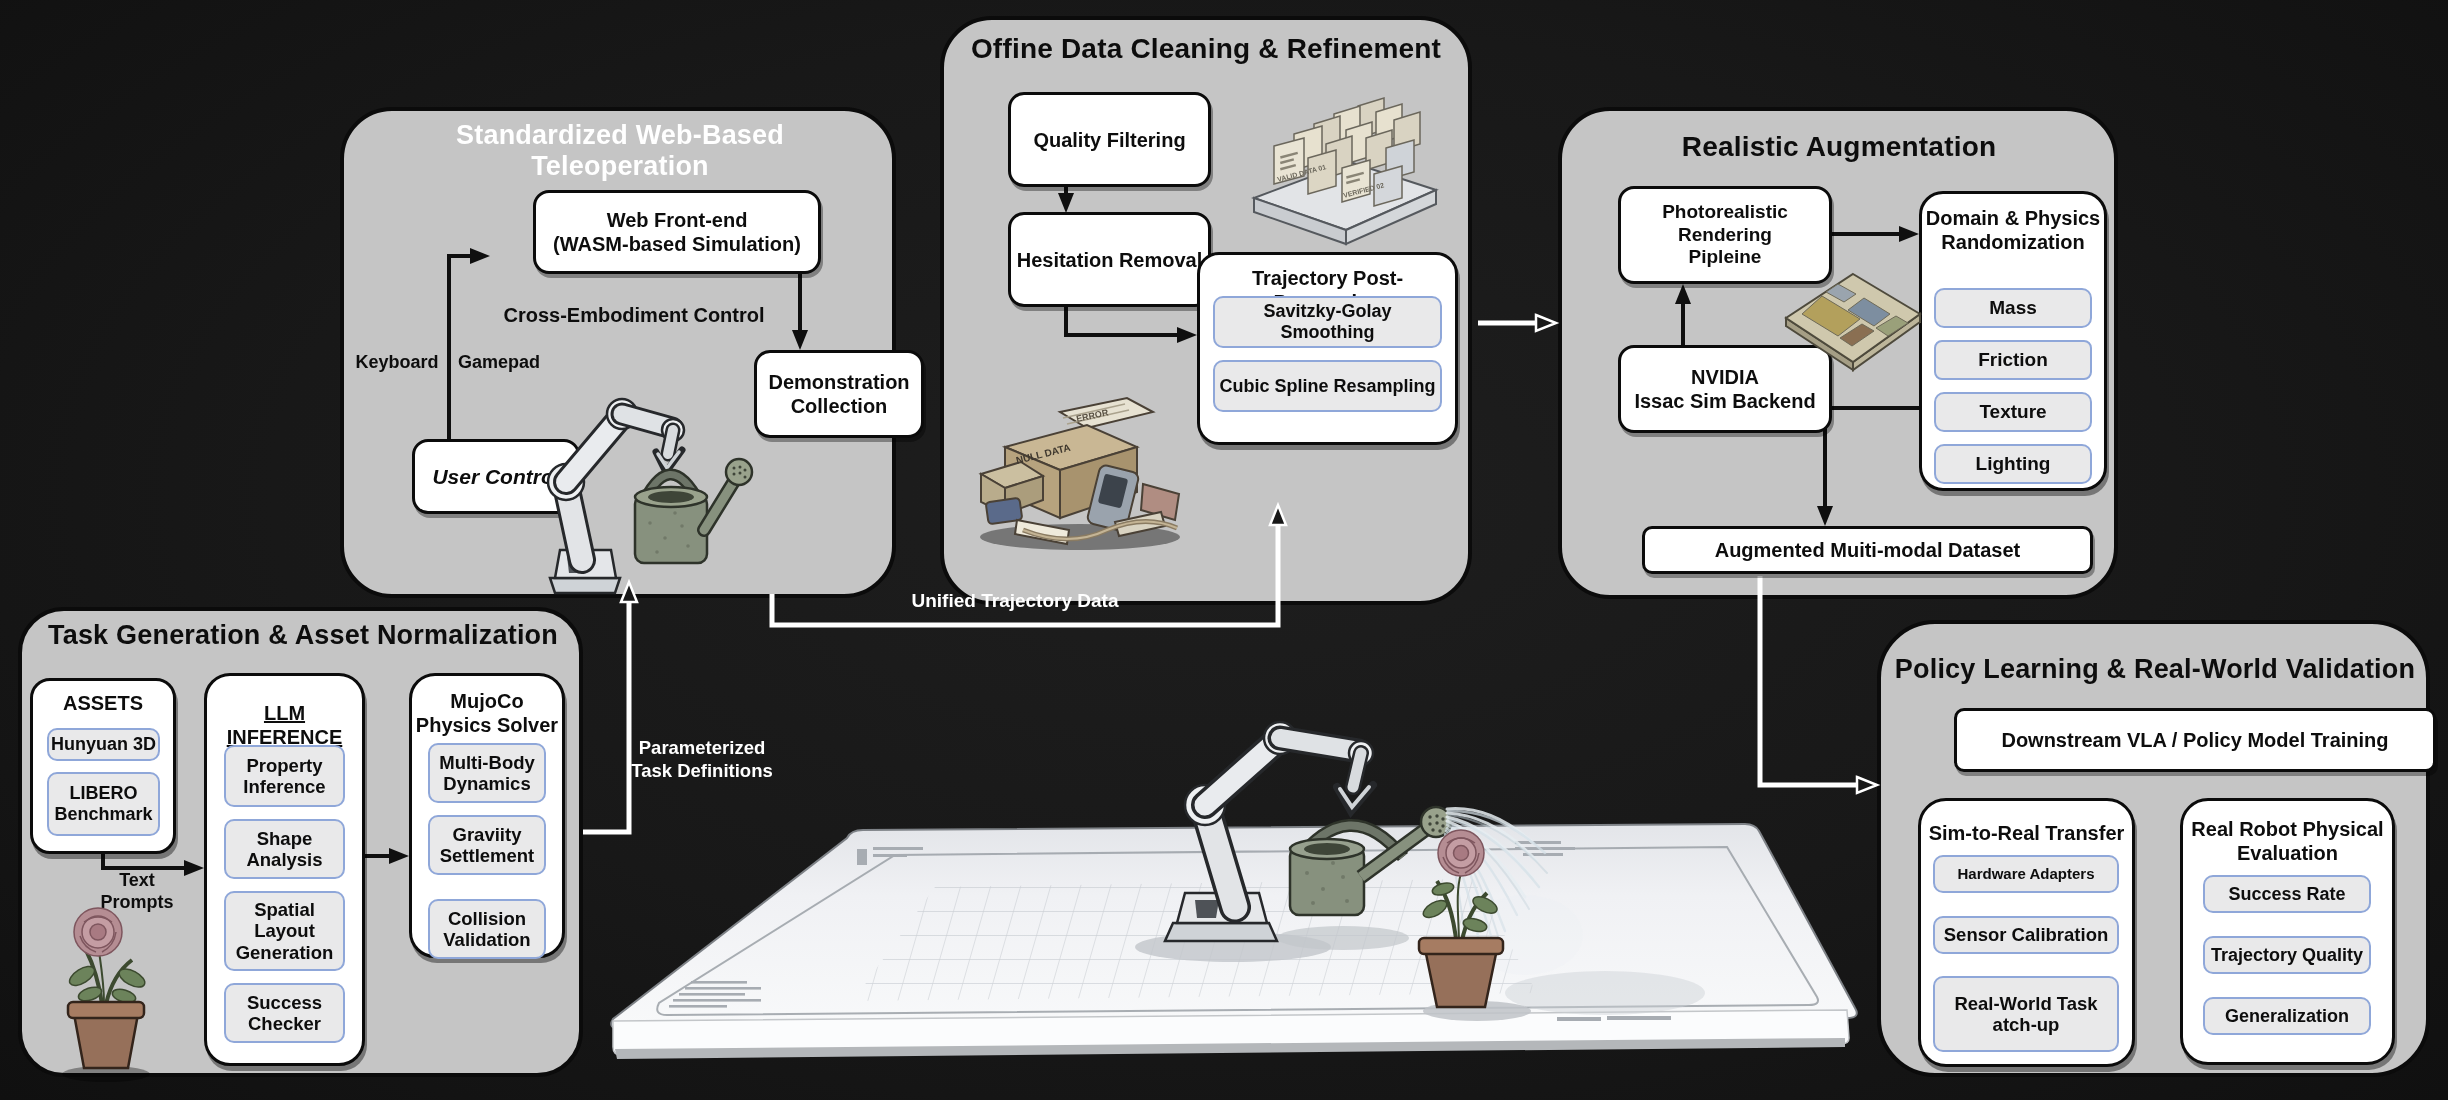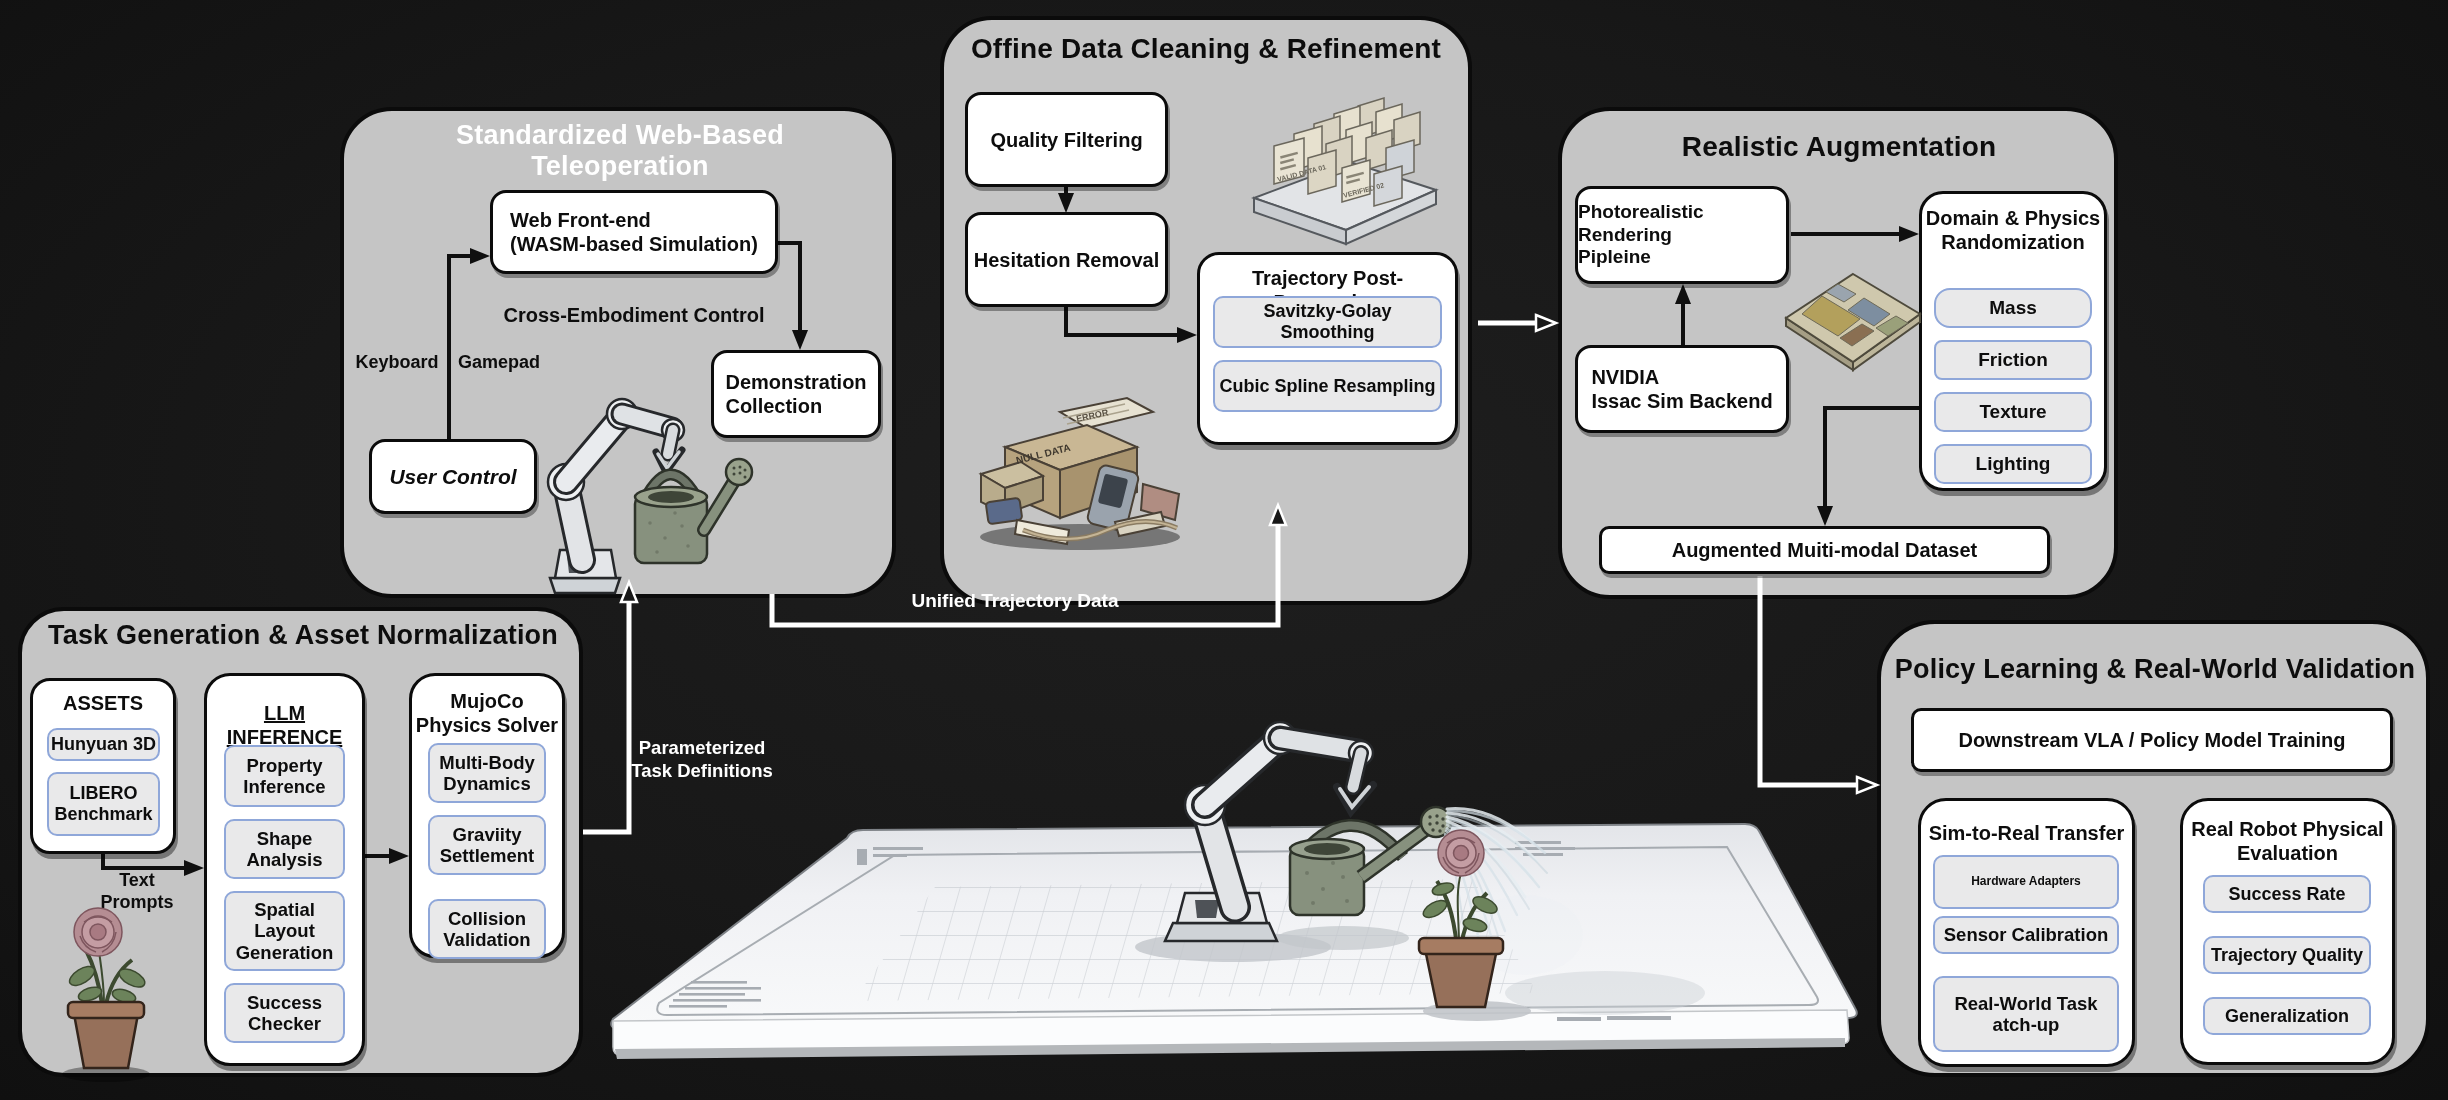--- a/index.html
+++ b/index.html
@@ -3,22 +3,22 @@
 <meta charset="utf-8">
 <style>
   html,body{margin:0;padding:0;background:#141414;}
   #stage{position:relative;width:2448px;height:1100px;overflow:hidden;
     background:radial-gradient(ellipse at 50% 45%, #1e1e1e 0%, #181818 55%, #101010 100%);
     font-family:"Liberation Sans", sans-serif;font-weight:bold;color:#0d0d0d;}
   .panel{position:absolute;background:var(--panel,#c5c5c5);border:4px solid #0b0b0b;border-radius:52px;box-sizing:border-box;}
   .panel-title{position:absolute;text-align:center;font-size:27px;line-height:1.16;color:#0d0d0d;white-space:pre-line;letter-spacing:.2px;}
   .panel-title.white{color:#ffffff;}
   .wbox{position:absolute;background:var(--box,#ffffff);border:3.5px solid #0b0b0b;border-radius:16px;box-sizing:border-box;
-    display:flex;align-items:center;justify-content:center;font-size:20px;line-height:1.2;white-space:pre-line;
-    box-shadow:2px 4px 0 rgba(0,0,0,.35);}
+    display:flex;align-items:center;justify-content:center;text-align:center;font-size:20px;line-height:1.2;white-space:pre-line;
+    box-shadow:2px 4px 0 rgba(0,0,0,.35);margin-left:43px;}
   .subbox{position:absolute;background:var(--box,#ffffff);border:3.5px solid #0b0b0b;border-radius:26px;box-sizing:border-box;
     box-shadow:2px 5px 0 rgba(0,0,0,.4);}
   .sub-title{position:absolute;left:0;right:0;text-align:center;font-size:20px;line-height:1.22;white-space:pre-line;}
   .chip{position:absolute;background:var(--chip,#e9e9ea);border:2px solid var(--chip_border,#8fa7d9);border-radius:10px;box-sizing:border-box;
     display:flex;align-items:center;justify-content:center;text-align:center;font-size:18.5px;line-height:1.16;white-space:pre-line;}
   .lbl{position:absolute;text-align:center;line-height:1.22;white-space:pre-line;}
   .wlbl{position:absolute;color:#ffffff;text-align:center;line-height:1.22;white-space:pre-line;}
   svg{position:absolute;overflow:visible;}
   .overlay{left:0;top:0;pointer-events:none;}
 </style>
@@ -186,21 +186,21 @@
 
   <div class="panel-title" style="left:1639px;top:131px;width:400px;font-size:28px;">Realistic Augmentation</div>
   <div class="wbox" style="left:1575px;top:186px;width:214px;height:98px;font-size:19px;">Photorealistic Rendering
 Pipleine</div>
   <div class="wbox" style="left:1575px;top:345px;width:214px;height:88px;">NVIDIA
 Issac Sim Backend</div>
   <div class="subbox" style="left:1919px;top:191px;width:188px;height:300px;border-radius:24px;">
     <div class="sub-title" style="top:12px;">Domain &amp; Physics
 Randomization</div>
   </div>
-  <div class="chip" style="left:1934px;top:288px;width:158px;height:40px;font-size:19px;border-radius:16px;">Mass</div>
+  <div class="chip" style="left:1934px;top:288px;width:158px;height:40px;font-size:19px;">Mass</div>
   <div class="chip" style="left:1934px;top:340px;width:158px;height:40px;font-size:19px;border-radius:8px;">Friction</div>
   <div class="chip" style="left:1934px;top:392px;width:158px;height:40px;font-size:19px;">Texture</div>
   <div class="chip" style="left:1934px;top:444px;width:158px;height:40px;font-size:19px;">Lighting</div>
   <div class="wbox" style="left:1599px;top:526px;width:451px;height:48px;border-radius:10px;border-width:3px;">Augmented Muiti-modal Dataset</div>
 
   <svg style="left:1778px;top:266px;" width="152" height="118" viewBox="0 0 152 118">
     <g stroke="#8e8877" stroke-width="2">
       <path d="M8,52 L8,61 M16,57 L16,66 M24,62 L24,71 M32,67 L32,76 M40,72 L40,81 M48,77 L48,86 M56,82 L56,91 M64,87 L64,96"></path>
       <path d="M142,48 L142,57 M134,53 L134,62 M126,58 L126,67 M118,63 L118,72 M110,68 L110,77 M102,73 L102,82 M94,78 L94,87 M86,83 L86,92"></path>
     </g>
@@ -214,21 +214,21 @@
       <path d="M62,72 L84,58 L96,65 L74,80 Z" fill="#8a6f52"></path>
       <path d="M60,18 L78,28 L66,36 L48,26 Z" fill="#9aa4ae"></path>
     </g>
   </svg>
 
   <div class="panel-title" style="left:1890px;top:654px;width:530px;">Policy Learning &amp; Real-World Validation</div>
   <div class="wbox" style="left:1911px;top:708px;width:482px;height:64px;border-radius:10px;border-width:3px;">Downstream VLA / Policy Model Training</div>
   <div class="subbox" style="left:1918px;top:798px;width:217px;height:269px;border-radius:28px;">
     <div class="sub-title" style="top:20px;">Sim-to-Real Transfer</div>
   </div>
-  <div class="chip" style="left:1933px;top:855px;width:186px;height:54px;font-size:12px;">Hardware Adapters</div>
+  <div class="chip" style="left:1933px;top:855px;width:186px;height:38px;font-size:15px;">Hardware Adapters</div>
   <div class="chip" style="left:1933px;top:916px;width:186px;height:38px;font-size:18.5px;">Sensor Calibration</div>
   <div class="chip" style="left:1933px;top:976px;width:186px;height:76px;font-size:18.5px;">Real-World Task
 atch-up</div>
   <div class="subbox" style="left:2180px;top:798px;width:215px;height:267px;border-radius:28px;">
     <div class="sub-title" style="top:16px;">Real Robot Physical
 Evaluation</div>
   </div>
   <div class="chip" style="left:2203px;top:875px;width:168px;height:38px;font-size:18px;">Success Rate</div>
   <div class="chip" style="left:2203px;top:936px;width:168px;height:38px;font-size:18px;">Trajectory Quality</div>
   <div class="chip" style="left:2203px;top:997px;width:168px;height:38px;font-size:18px;">Generalization</div>

